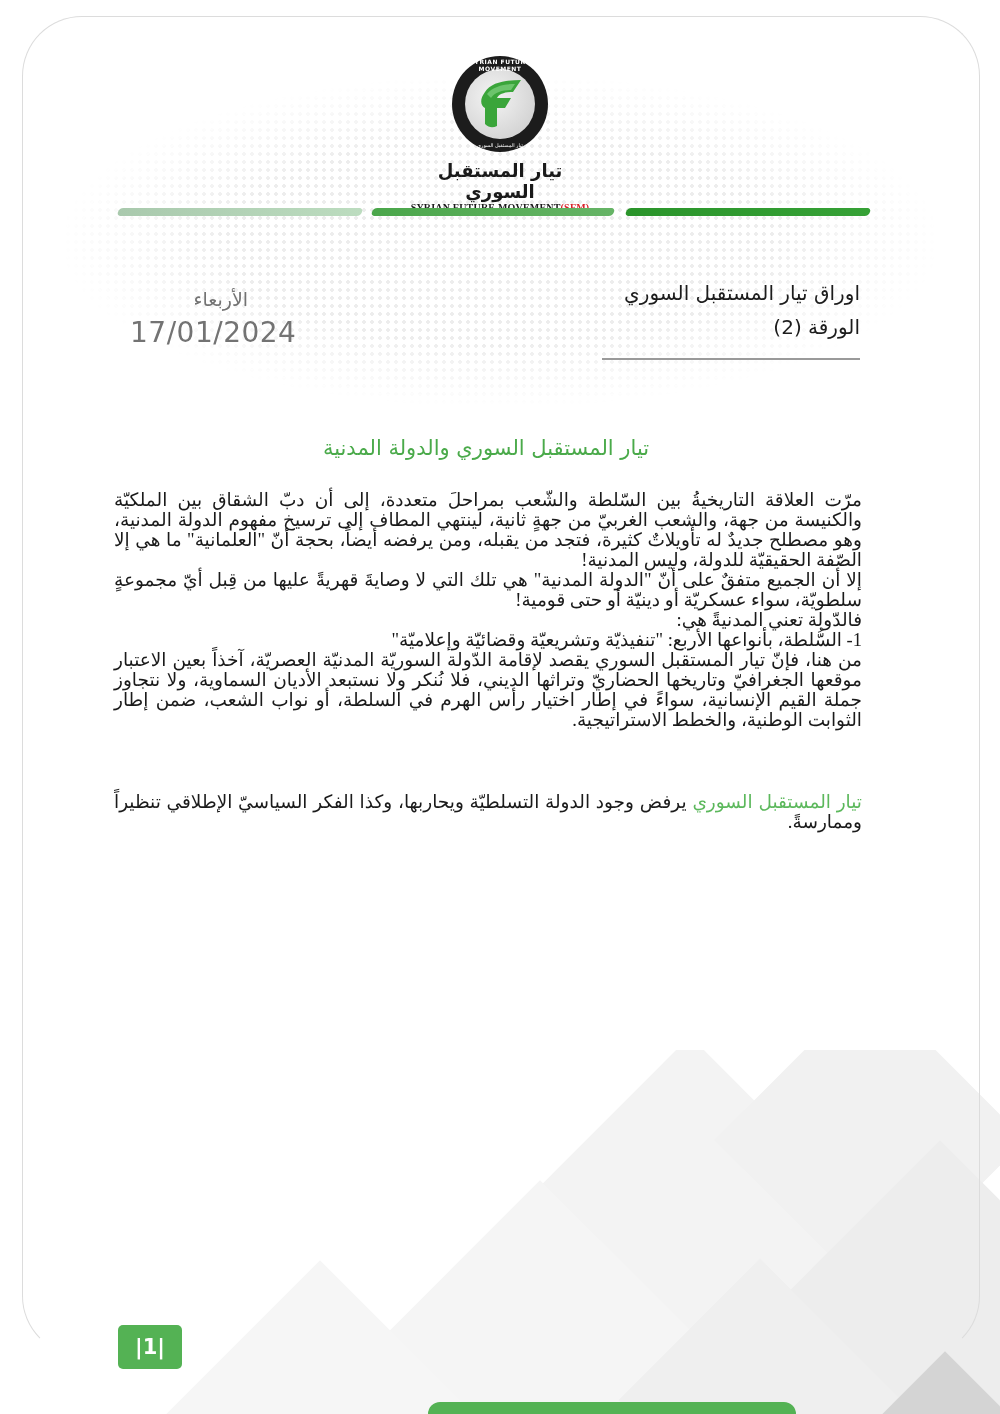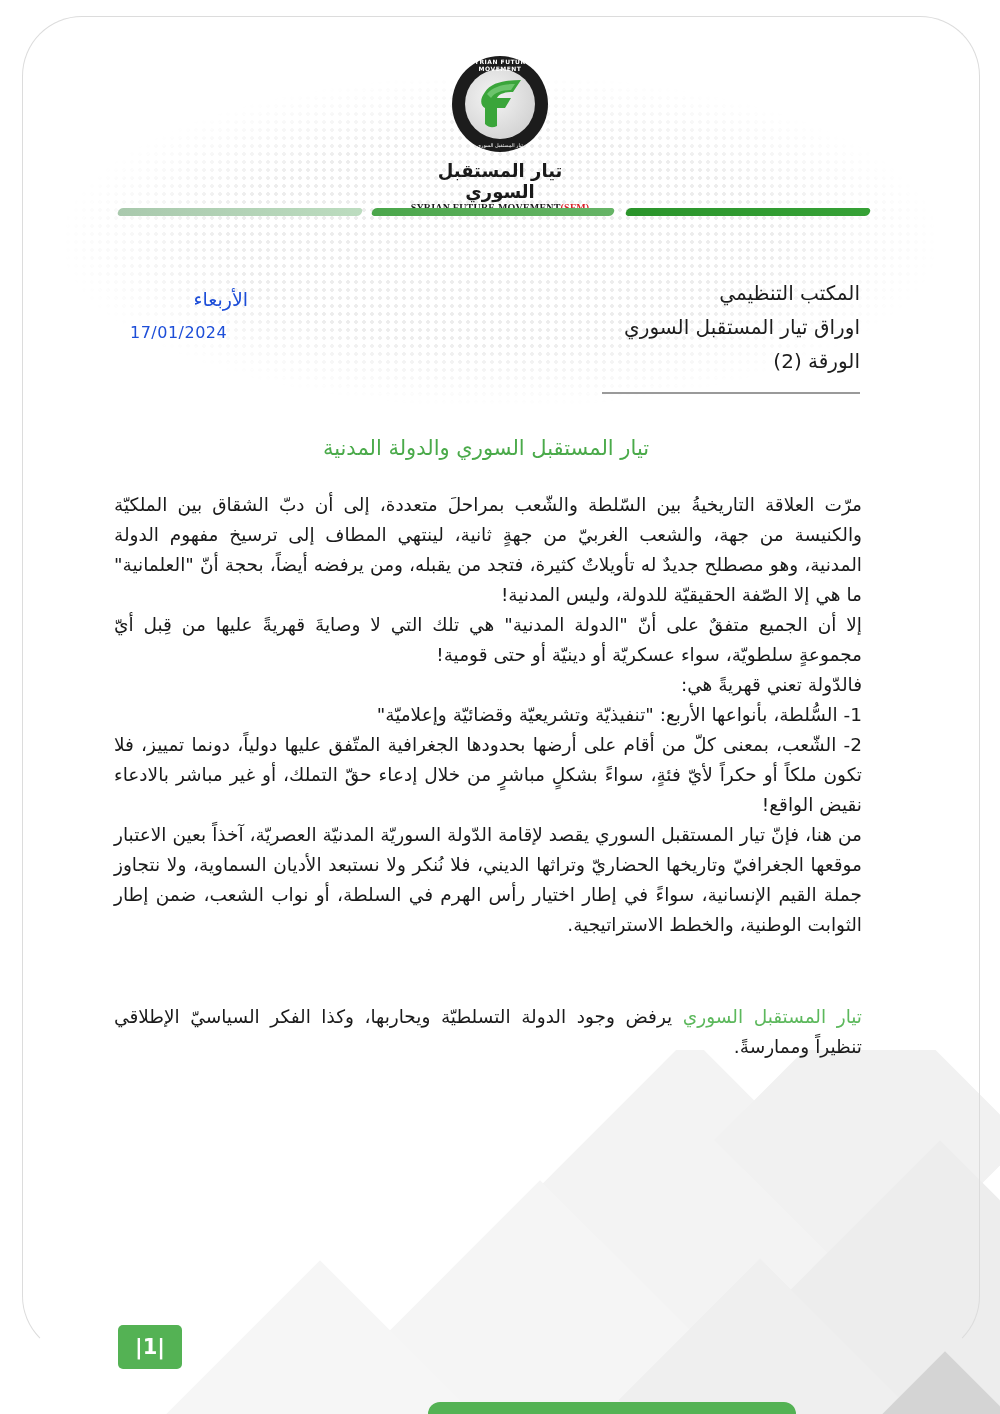--- a/index.html
+++ b/index.html
@@ -60,32 +60,32 @@
     .bar {
       position: absolute; top: 0; height: 8px; border-radius: 4px 4px 4px 4px;
       transform: skewX(-20deg);
     }
 
     .header-block { position: absolute; z-index: 2; direction: rtl; }
     .org-block { right: 140px; top: 276px; text-align: right; }
     .org-line { font-size: 20px; line-height: 34px; color: #1c1c1c; }
     .org-rule { width: 258px; height: 2px; background: #9a9a9a; margin-top: 14px; margin-right: 0; }
     .date-block { left: 130px; top: 282px; text-align: right; width: 118px; }
-    .date-line { font-size: 19px; line-height: 34px; color: #1d4ed8; }
-    .date-line.num { direction: ltr; text-align: left; font-size: 16px; letter-spacing: 0.5px; }
+    .date-line { font-size: 19px; line-height: 34px; color: #737373; }
+    .date-line.num { direction: ltr; text-align: left; font-size: 28px; letter-spacing: 0.5px; }
 
     .title {
       position: absolute; top: 436px; left: 0; width: 972px; text-align: center;
       direction: rtl; font-size: 21px; color: #4aaa4a; z-index: 2;
     }
 
     .body-text {
       position: absolute; left: 114px; top: 490px; width: 748px; z-index: 2;
       direction: rtl; text-align: justify; text-align-last: right;
-      font-size: 18.5px; line-height: 30px; color: #1a1a1a;
+      font-size: 18.5px; line-height: 20px; color: #1a1a1a; font-family: Liberation Serif, serif;
     }
     .body-text p { margin: 0; }
     .body-text .gap { height: 31px; }
     .body-text .hl { color: #5cb85c; }
 
     .page-num {
       position: absolute; left: 118px; top: 1325px; width: 64px; height: 44px;
       background: #54b254; border-radius: 5px; z-index: 2;
       color: #ffffff; font-weight: bold; font-size: 21px;
       display: flex; align-items: center; justify-content: center;
@@ -129,39 +129,37 @@
   <div class="logo-name-en"><span>SYRIAN FUTURE MOVEMENT</span><span class="sfm">(SFM)</span></div>
 </div>
 
 <div class="bars">
   <div class="bar" style="left:4px; width:244px; background:linear-gradient(90deg,#a9c9ad,#bcdcbf);"></div>
   <div class="bar" style="left:258px; width:242px; background:linear-gradient(90deg,#4aa64a,#66b466);"></div>
   <div class="bar" style="left:512px; width:244px; background:linear-gradient(90deg,#2a942a,#36a136);"></div>
 </div>
 
 <div class="header-block org-block">
-  <div class="org-line">المكتب التنظيمي</div>
   <div class="org-line">اوراق تيار المستقبل السوري</div>
   <div class="org-line">الورقة (2)</div>
   <div class="org-rule"></div>
 </div>
 
 <div class="header-block date-block">
   <div class="date-line">الأربعاء</div>
   <div class="date-line num">17/01/2024</div>
 </div>
 
 <div class="title">تيار المستقبل السوري والدولة المدنية</div>
 
 <div class="body-text">
   <p>مرّت العلاقة التاريخيةُ بين السّلطة والشّعب بمراحلَ متعددة، إلى أن دبّ الشقاق بين الملكيّة والكنيسة من جهة، والشعب الغربيّ من جهةٍ ثانية، لينتهي المطاف إلى ترسيخ مفهوم الدولة المدنية، وهو مصطلح جديدٌ له تأويلاتٌ كثيرة، فتجد من يقبله، ومن يرفضه أيضاً، بحجة أنّ "العلمانية" ما هي إلا الصّفة الحقيقيّة للدولة، وليس المدنية!</p>
   <p>إلا أن الجميع متفقٌ على أنّ "الدولة المدنية" هي تلك التي لا وصايةَ قهريةً عليها من قِبل أيّ مجموعةٍ سلطويّة، سواء عسكريّة أو دينيّة أو حتى قومية!</p>
-  <p>فالدّولة تعني قهريةً هي:</p>
+  <p>فالدّولة تعني المدنيةً هي:</p>
   <p style="padding-right:0;">1- السُّلطة، بأنواعها الأربع: "تنفيذيّة وتشريعيّة وقضائيّة وإعلاميّة"</p>
-  <p>2- الشّعب، بمعنى كلّ من أقام على أرضها بحدودها الجغرافية المتّفق عليها دولياً، دونما تمييز، فلا تكون ملكاً أو حكراً لأيّ فئةٍ، سواءً بشكلٍ مباشرٍ من خلال إدعاء حقّ التملك، أو غير مباشر بالادعاء نقيض الواقع!</p>
   <p>من هنا، فإنّ تيار المستقبل السوري يقصد لإقامة الدّولة السوريّة المدنيّة العصريّة، آخذاً بعين الاعتبار موقعها الجغرافيّ وتاريخها الحضاريّ وتراثها الديني، فلا نُنكر ولا نستبعد الأديان السماوية، ولا نتجاوز جملة القيم الإنسانية، سواءً في إطار اختيار رأس الهرم في السلطة، أو نواب الشعب، ضمن إطار الثوابت  الوطنية، والخطط الاستراتيجية.</p>
   <div class="gap"></div>
   <div class="gap"></div>
   <p><span class="hl">تيار المستقبل السوري</span><span> يرفض وجود الدولة التسلطيّة ويحاربها، وكذا الفكر السياسيّ الإطلاقي تنظيراً وممارسةً.</span></p>
 </div>
 
 <div class="page-num">|1|</div>
 
 <div class="footer-bar"></div>
 

